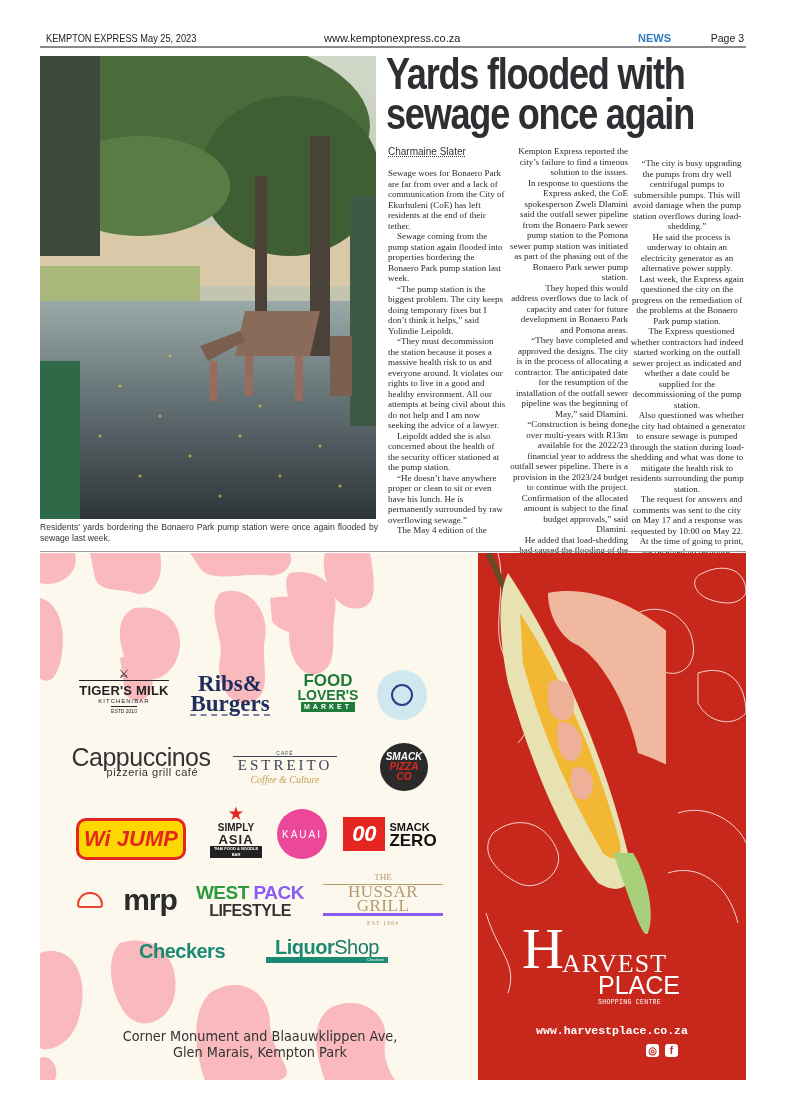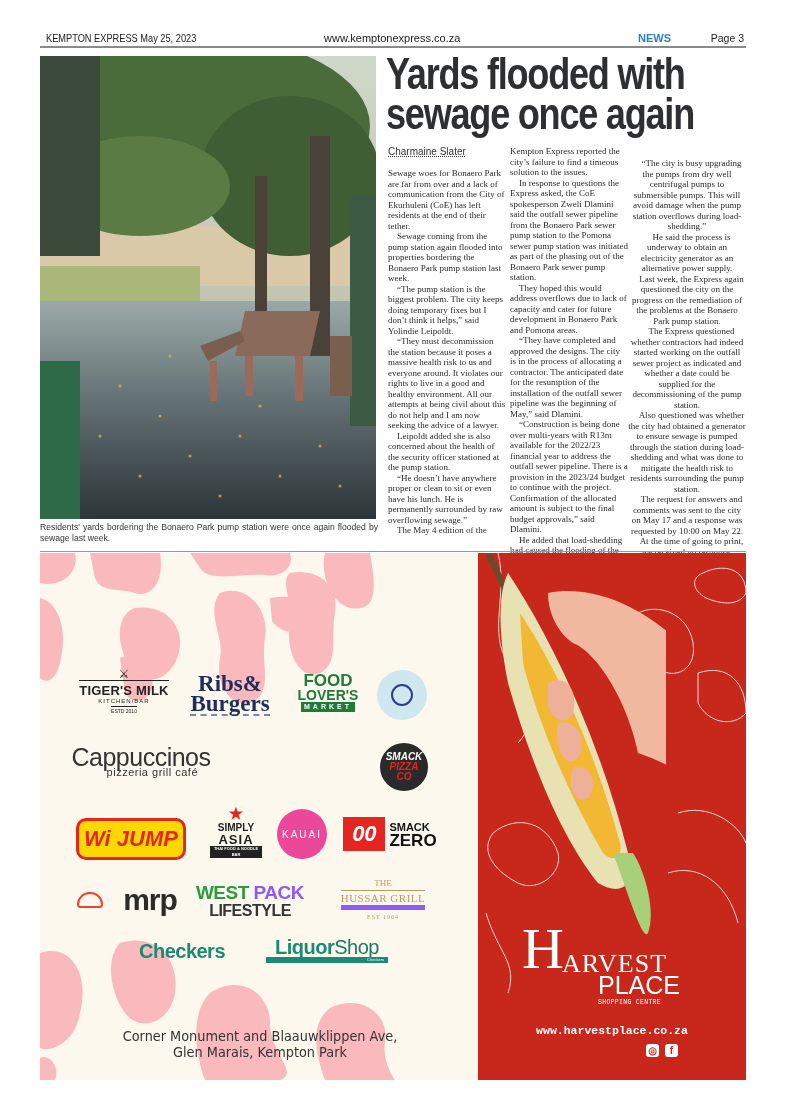--- a/index.html
+++ b/index.html
@@ -22,21 +22,21 @@
   
   .headline { position: absolute; left: 386px; top: 54px; width: 360px; font-family: "Liberation Sans", sans-serif; font-weight: bold; font-size: 44px; line-height: 40px; color: #2e2f33; letter-spacing: -1.5px; transform: scaleX(0.82); transform-origin: left top; white-space: nowrap; }
 
   .byline { position: absolute; left: 388px; top: 146px; font-family: "Liberation Sans", sans-serif; font-size: 10px; color: #333; text-decoration: underline; text-decoration-style: dotted; }
 
   
   .col { position: absolute; top: 160px; width: 118px; font-size: 9px; line-height: 10.5px; color: #2a2a2a; text-align: left; }
   .col p { text-indent: 9px; }
   .col p.first { text-indent: 0; }
   .col1 { left: 388px; top: 168px; }
-  .col2 { left: 510px; top: 146px; }
+  .col2 { left: 510px; top: 146px; text-align: right; }
   .col3 { left: 628px; top: 158px; text-align: center; }
 
   .rule { position: absolute; left: 40px; top: 551px; width: 706px; height: 1px; background: #999; }
 
   
   .ad { position: absolute; left: 40px; top: 553px; width: 706px; height: 527px; overflow: hidden; background: #fcf8ed; }
   .ad-left { position: absolute; left: 0; top: 0; width: 438px; height: 527px; }
   .ad-right { position: absolute; left: 438px; top: 0; width: 268px; height: 527px; background: #c8271b; }
   .logos { position: absolute; left: 0; top: 0; width: 438px; height: 527px; font-family: "Liberation Sans", sans-serif; }
   .logo { position: absolute; display: flex; align-items: center; justify-content: center; text-align: center; }
@@ -91,21 +91,21 @@
   .mrp { left: 36px; top: 330px; width: 102px; height: 34px; color: #2b2b2b; font-weight: bold; font-size: 30px; letter-spacing: -1px; gap: 16px; }
   .mrp .cap { width: 26px; height: 16px; border: 2px solid #e8442e; border-radius: 14px 14px 4px 4px; margin-right: 4px; }
 
   .westpack { left: 150px; top: 325px; width: 120px; height: 48px; flex-direction: column; font-weight: bold; line-height: 18px; }
   .westpack .w1 { font-size: 19px; letter-spacing: -0.5px; }
   .westpack .w1 .g { color: #2c9a3e; } .westpack .w1 .r { color: #8b5cf6; }
   .westpack .w2 { font-size: 16px; color: #333; letter-spacing: -0.5px; }
 
   .hussar { left: 283px; top: 322px; width: 120px; height: 50px; flex-direction: column; color: #b59a6a; font-family: "Liberation Serif", serif; line-height: 14px; }
   .hussar .h0 { font-size: 9px; }
-  .hussar .h1 { font-size: 11px; border-top: 1px solid #b59a6a; border-bottom: 5px solid #8b5cf6; letter-spacing: 0.5px; }
+  .hussar .h1 { font-size: 17px; border-top: 1px solid #b59a6a; border-bottom: 3px solid #8b5cf6; letter-spacing: 0.5px; }
   .hussar .h2 { font-size: 6px; letter-spacing: 1px; }
 
   .checkers { left: 85px; top: 383px; width: 114px; height: 30px; color: #1a8a72; font-weight: bold; font-size: 20px; letter-spacing: -0.5px; }
 
   .liquor { left: 226px; top: 377px; width: 122px; height: 40px; flex-direction: column; line-height: 20px; }
   .liquor .l1 { font-size: 20px; font-weight: bold; color: #1a8a72; letter-spacing: -0.5px; }
   .liquor .l1 .shop { color: #1a7a67; font-weight: normal; text-align: center; }
   .liquor .l2 { width: 100%; height: 6px; background: #1a8a72; font-size: 4px; color: #fff; text-align: right; line-height: 6px; padding-right: 4px; }
 
   .address { position: absolute; left: 20px; top: 475px; width: 400px; text-align: center; font-family: "DejaVu Sans", sans-serif; font-size: 14px; line-height: 16px; color: #333; transform: scaleX(0.92); transform-origin: center; }
@@ -289,20 +289,25 @@
       <div class="f3">MARKET</div>
     </div>
     <div class="logo pauls">
       <div class="ring"></div>
     </div>
 
     <div class="logo capp">
       <div class="c1">Cappuccinos</div>
       <div class="c2">pizzeria grill café</div>
     </div>
+    <div class="logo estreito">
+      <div class="e0">CAFÉ</div>
+      <div class="e1">ESTREITO</div>
+      <div class="e2">Coffee &amp; Culture</div>
+    </div>
     <div class="logo smack">
       <div class="s1">SMACK</div>
       <div class="s2">PIZZA</div>
       <div class="s2">CO</div>
     </div>
 
     <div class="logo wijump">Wi JUMP</div>
     <div class="logo simply">
       <div class="star">★</div>
       <div class="s1">SIMPLY</div>

